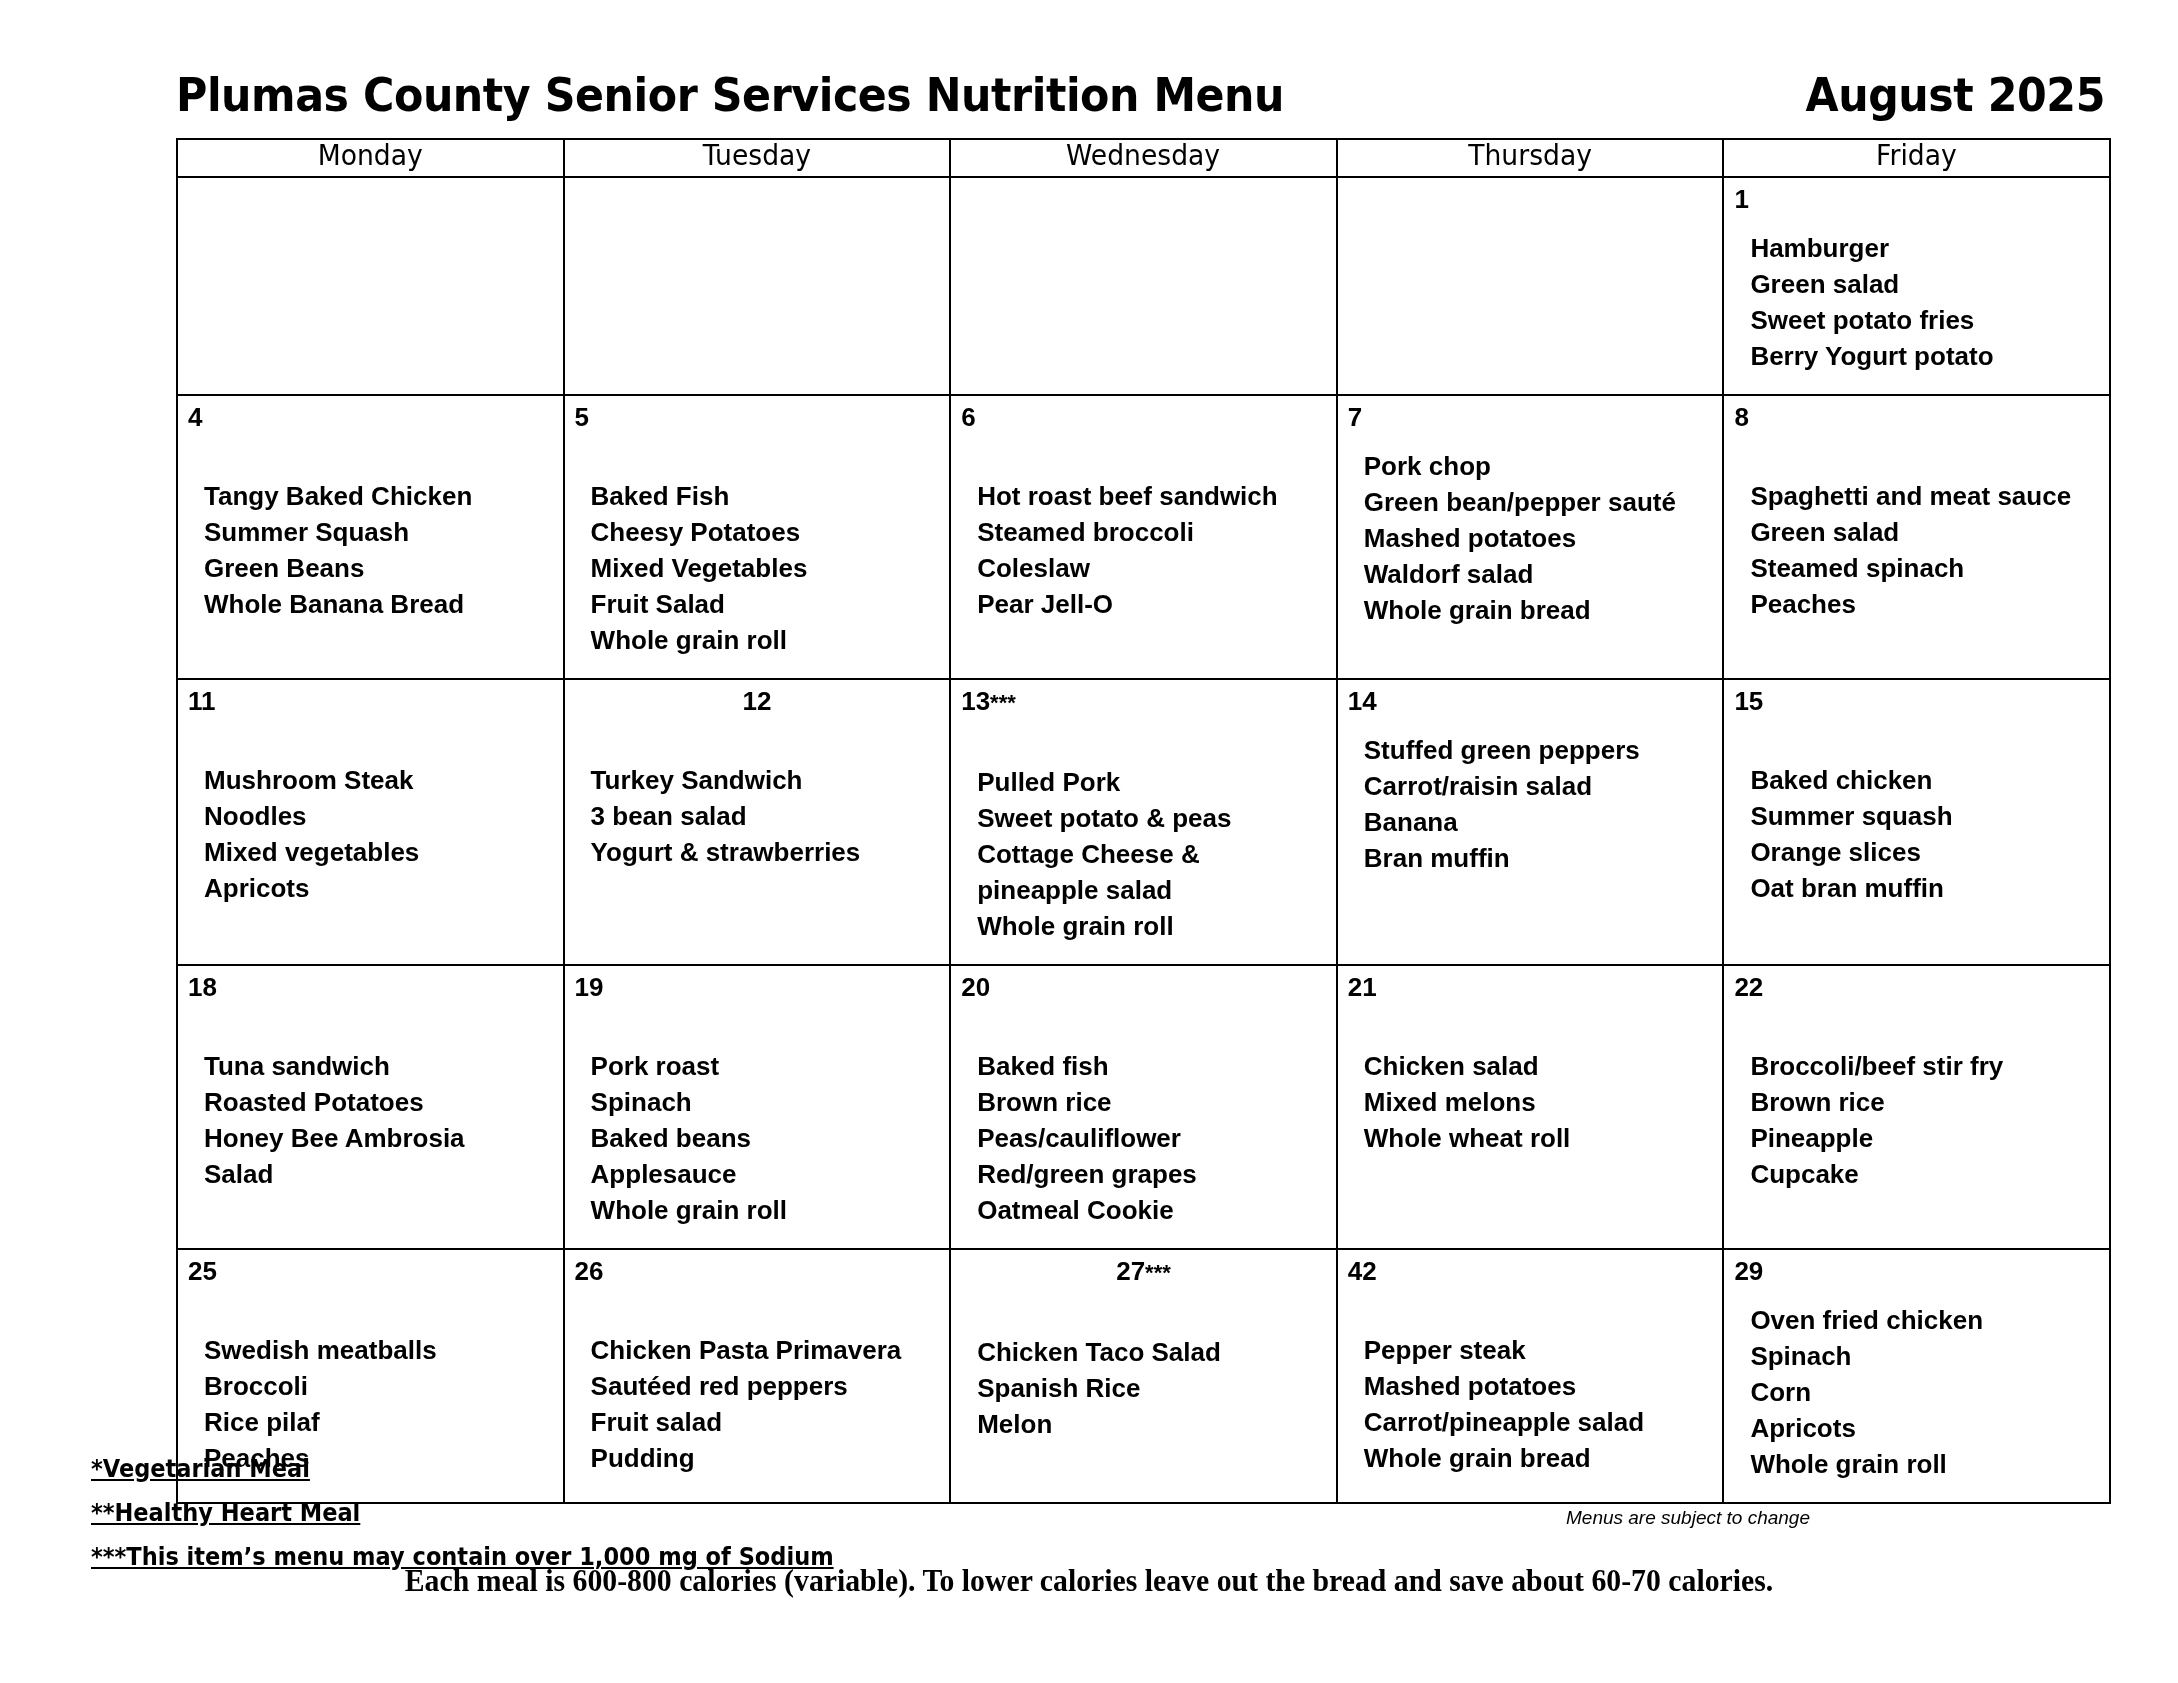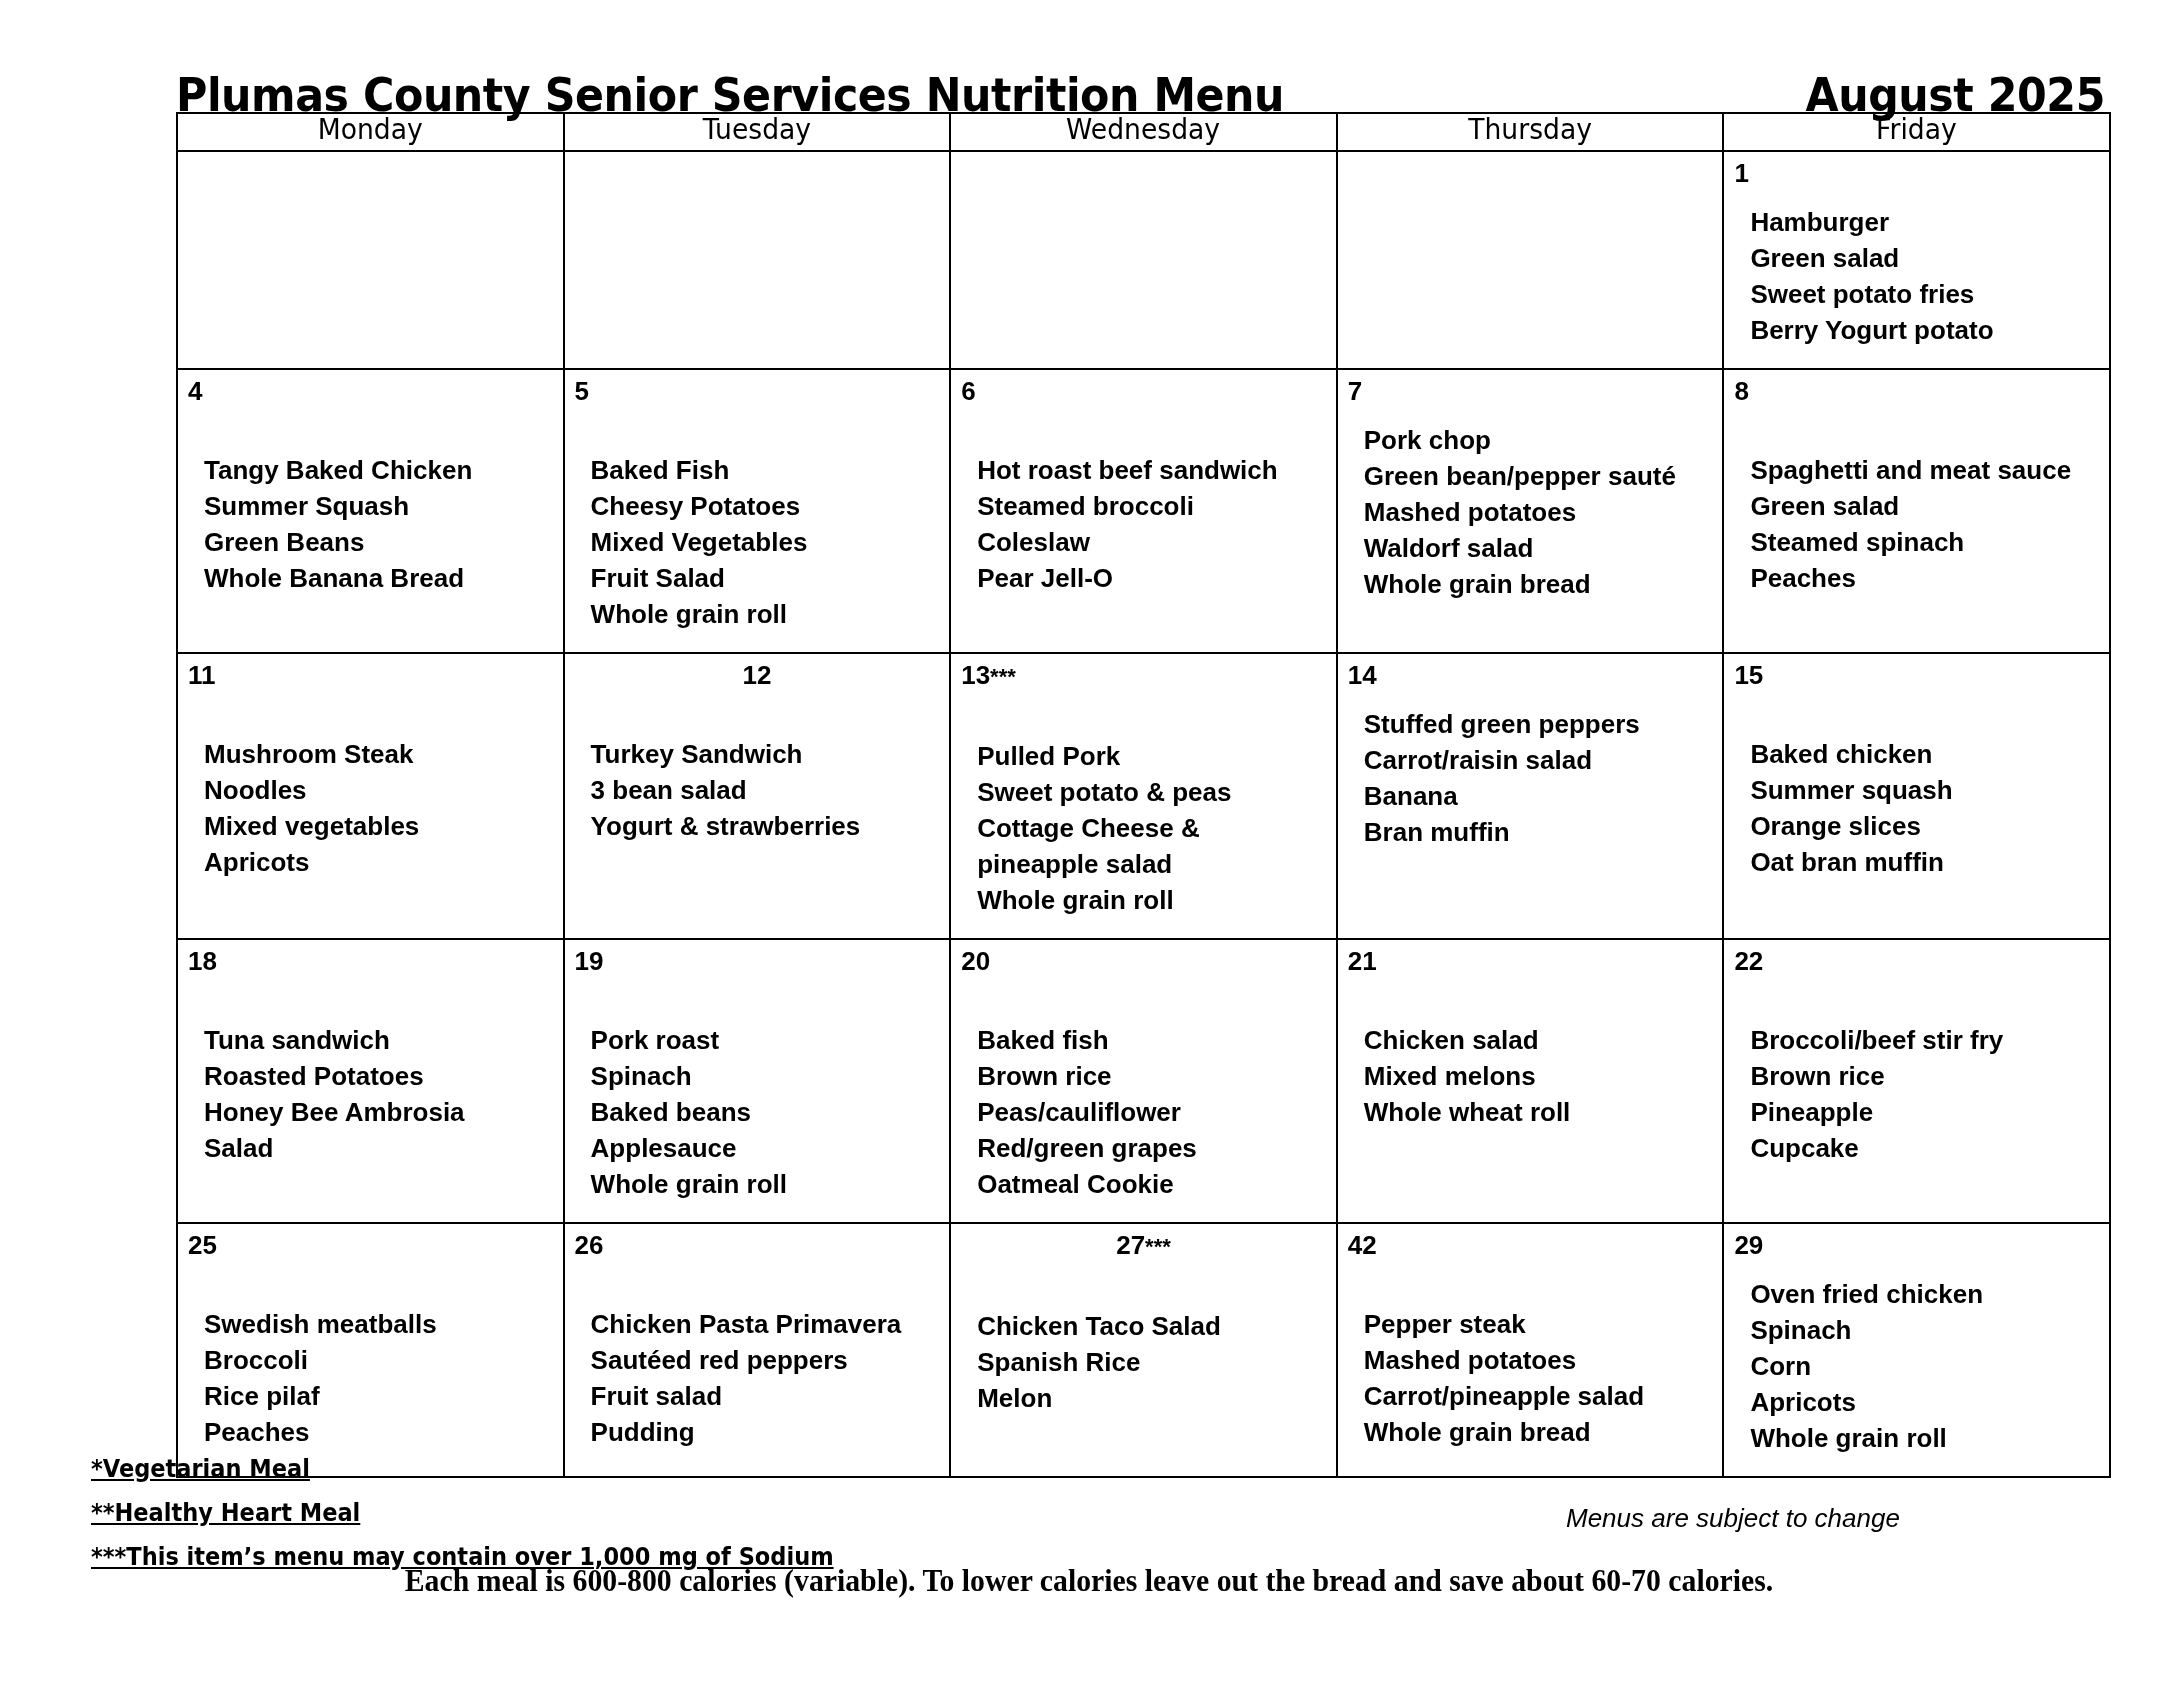--- a/index.html
+++ b/index.html
@@ -55,21 +55,21 @@
     transform: scaleX(0.93);
     transform-origin: right bottom;
     white-space: nowrap;
     margin-right: 6px;
   }
 
   
   table.calendar {
     position: absolute;
     left: 176px;
-    top: 112px;
+    top: 138px;
     width: 1935px;
     border-collapse: collapse;
     table-layout: fixed;
   }
   table.calendar col { width: 20%; }
 
   table.calendar th,
   table.calendar td {
     border: 2px solid #000000;
     vertical-align: top;
@@ -149,21 +149,21 @@
     transform-origin: left center;
     white-space: nowrap;
   }
 
   .subject-to-change {
     position: absolute;
     left: 1566px;
     top: 1501px;
     font-family: "Liberation Sans", sans-serif;
     font-style: italic;
-    font-size: 26px;
+    font-size: 19px;
     line-height: 34px;
     white-space: nowrap;
   }
 
   .calorie-note {
     position: absolute;
     left: 0;
     top: 1562px;
     width: 2178px;
     text-align: center;

